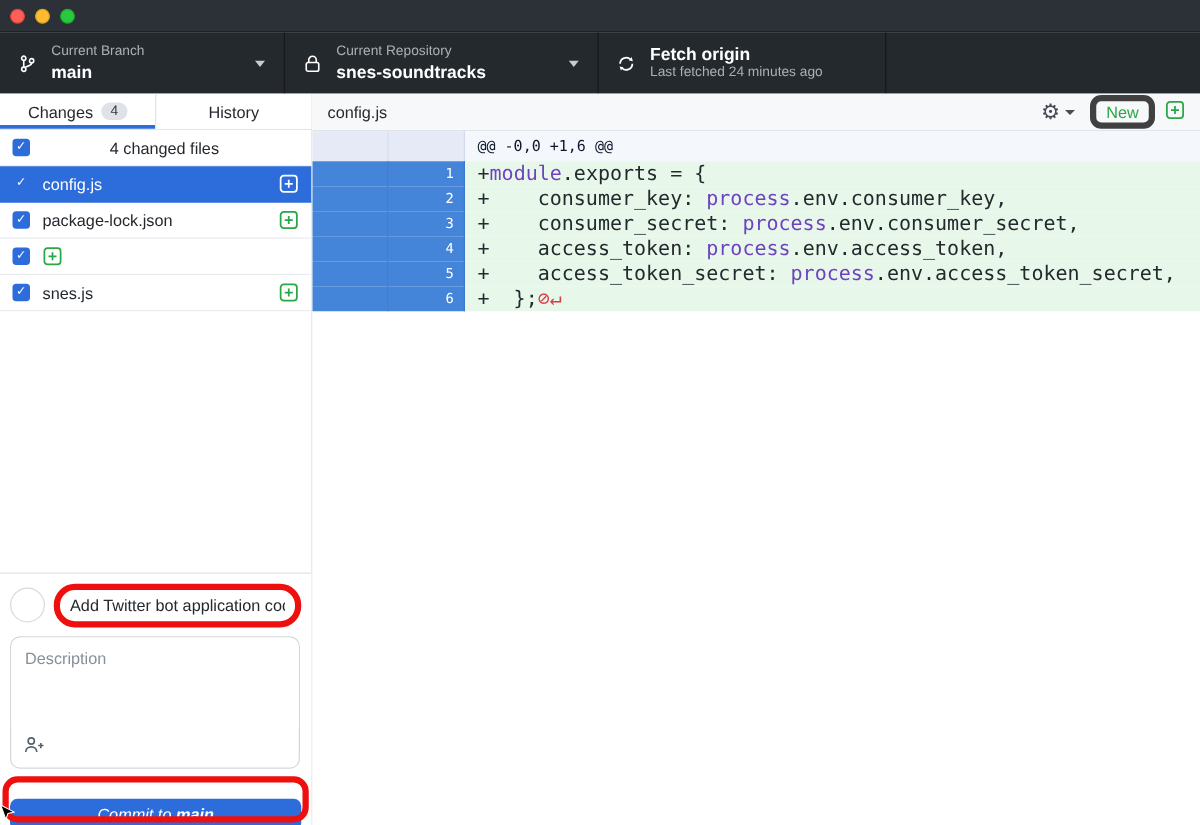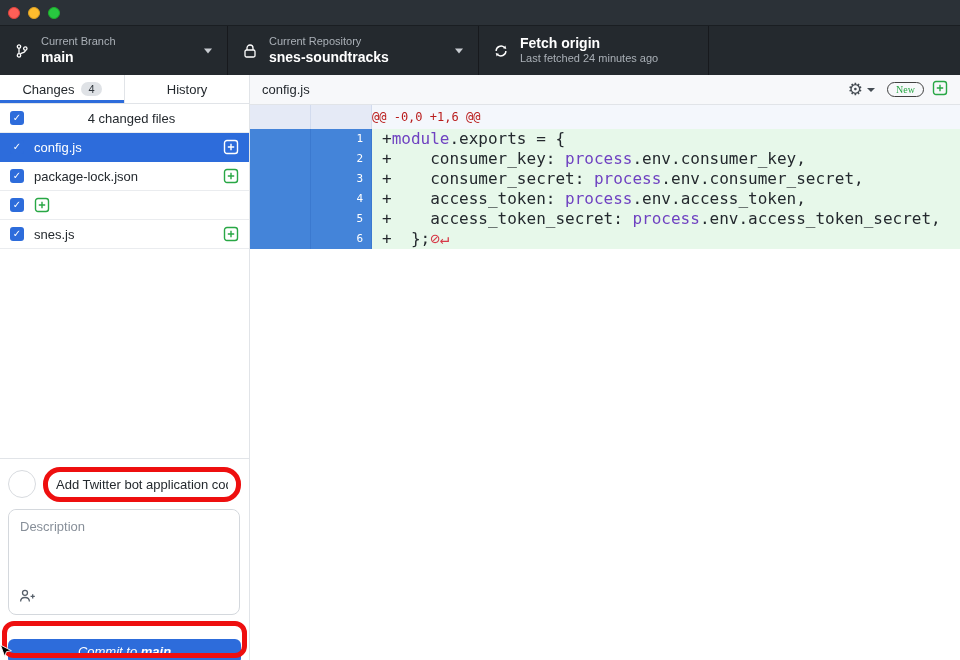--- a/index.html
+++ b/index.html
@@ -87,32 +87,32 @@
 
   
   .main { position:absolute; top:75px; left:250px; right:0; bottom:0; background:#fff; }
   .main-header { height:30px; background:#f7f8fa; border-bottom:1px solid #e1e4e8;
                  display:flex; align-items:center; padding:0 12px; gap:8px; }
   .file-tab-label { flex:1; font-size:13px; }
   .gear-btn { display:flex; align-items:center; gap:4px; background:none; border:none;
               color:#454c53; font-size:17px; line-height:1; }
   .gear-chevron { width:0; height:0; border-left:4px solid transparent;
                   border-right:4px solid transparent; border-top:4.5px solid #454c53; }
-  .new-badge { border:1px solid #404040; color:#28a745; font-size:10px;
-               border-radius:9px; padding:1px 8px; margin-left:4px;font-family:Liberation Serif, serif; }
+  .new-badge { border:5px solid #404040; color:#28a745; font-size:13px;
+               border-radius:9px; padding:1px 8px; margin-left:4px; }
   .header-plus { color:#28a745; display:flex; background:none; border:none; }
 
   
   .diff { font-family:"DejaVu Sans Mono", monospace; }
   .diff-row { display:flex; }
   .g { width:61px; flex:0 0 61px; }
   .hunk-row { height:24px; }
   .hunk-row .g { background:#e5eaf6; border-right:1px solid #d2dbee; }
-  .hunk-content { flex:1; background:#f4f7fc; color:#b91c1c; font-size:12px;
-                  line-height:24px; white-space:pre; }
+  .hunk-content { flex:1; background:#f4f7fc; color:#0f172a; font-size:12px;
+                  line-height:24px; padding-left:10px; white-space:pre; }
   .line-row { height:20px; }
   .line-row .g { background:#4484d9; border-right:1px solid #3b79cf; color:#fff;
                  font-size:11px; line-height:20px; text-align:right; padding-right:8px; }
   .line-content { flex:1; background:#e7f8ea; color:#24292e; font-size:16px;
                   line-height:20px; padding-left:10px; white-space:pre; }
   .tok-keyword { color:#6f42c1; }
   .tok-nonewline { color:#d73a49; }
 </style>
 </head>
 <body>

